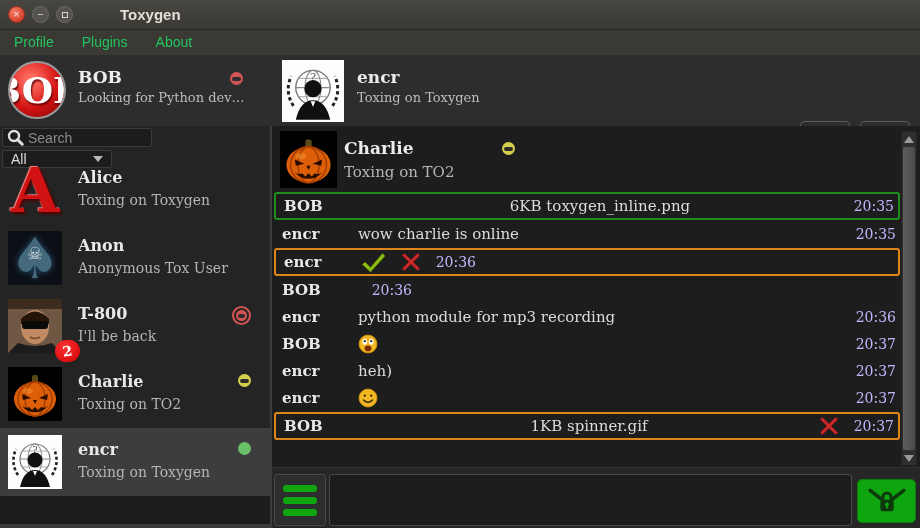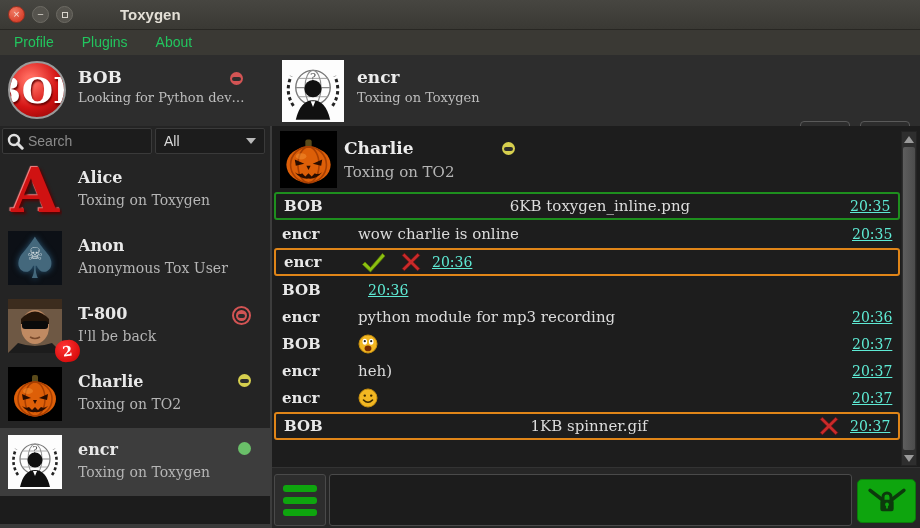--- a/index.html
+++ b/index.html
@@ -52,21 +52,21 @@
 
   .kb-icon { position:absolute; left:744px; top:81px; }
   .callbtn { position:absolute; top:66px; width:50px; height:50px; background:#2d2d2d;
     border:1px solid #5a5a5a; border-radius:4px; display:flex; align-items:center; justify-content:center; cursor:pointer; }
   .callbtn.audio { left:800px; }
   .callbtn.video { left:860px; }
 
   
   .sidebar { position:absolute; left:0; top:126px; width:270px; height:402px; background:#242424; }
   .divider { position:absolute; left:270px; top:126px; width:2px; height:402px; background:#3c3c3c; }
-  .searchrow { position:absolute; left:0; top:0; width:270px; height:30px; display:flex; gap:3px; padding:2px; }
+  .searchrow { position:absolute; left:0; top:0; width:270px; height:30px; display:flex; gap:3px; padding:2px;flex-direction:column; }
   .searchbox { width:150px; height:26px; background:#1c1c1c; border:1px solid #3a3a3a; border-radius:2px;
     display:flex; align-items:center; padding:0 4px; }
   .searchbox input { background:transparent; border:none; outline:none; color:#cfcfcf; font-size:14px; width:115px; }
   .searchbox input::placeholder { color:#8b8b8b; }
   .filterbox { width:110px; height:26px; background:#1c1c1c; border:1px solid #3a3a3a; border-radius:2px;
     color:#dadada; font-size:14px; display:flex; align-items:center; padding:0 8px; cursor:pointer; }
   .caret { margin-left:auto; width:0; height:0; border-left:5px solid transparent; border-right:5px solid transparent;
     border-top:6px solid #b9b9b9; }
 
   .contacts { position:absolute; left:0; top:30px; width:270px; }
@@ -93,21 +93,21 @@
   .messages { position:absolute; left:2px; top:66px; width:626px; }
   .msg { position:relative; min-height:26px; display:flex; align-items:center; padding:0 4px; margin-bottom:1px; }
   .msg.file { border-radius:3px; min-height:28px; }
   .msg.b-green { border:2px solid #1e8f1e; }
   .msg.b-orange { border:2px solid #e08518; }
   .m-sender { width:80px; flex:none; color:#e8e8e8; font-weight:bold; font-size:15px; padding-left:4px; }
   .m-body { flex:1; color:#dcdcdc; font-size:15px; display:flex; align-items:center; }
   .msg.file .m-body { justify-content:center; }
   .m-icons { display:flex; gap:14px; margin-right:10px; }
   .m-icons svg { cursor:pointer; }
-  .m-time { width:44px; flex:none; color:#5eead4; font-size:14px;text-decoration:underline; }
+  .m-time { width:44px; flex:none; text-align:right; color:#c4b5fd; font-size:14px; }
 
   
   .vscroll { position:absolute; left:629px; top:5px; width:16px; height:335px; background:#2e2e2e; border:1px solid #232323; }
   .arr { position:absolute; left:0; width:14px; height:14px; display:flex; align-items:center; justify-content:center; }
   .arr.up { top:0; } .arr.down { bottom:0; }
   .tri-up { width:0; height:0; border-left:5px solid transparent; border-right:5px solid transparent; border-bottom:7px solid #9a9a9a; }
   .tri-down { width:0; height:0; border-left:5px solid transparent; border-right:5px solid transparent; border-top:7px solid #9a9a9a; }
   .thumb { position:absolute; left:1px; top:15px; width:12px; height:303px; background:linear-gradient(90deg,#5e5e5e,#4c4c4c); border-radius:2px; }
 
   

